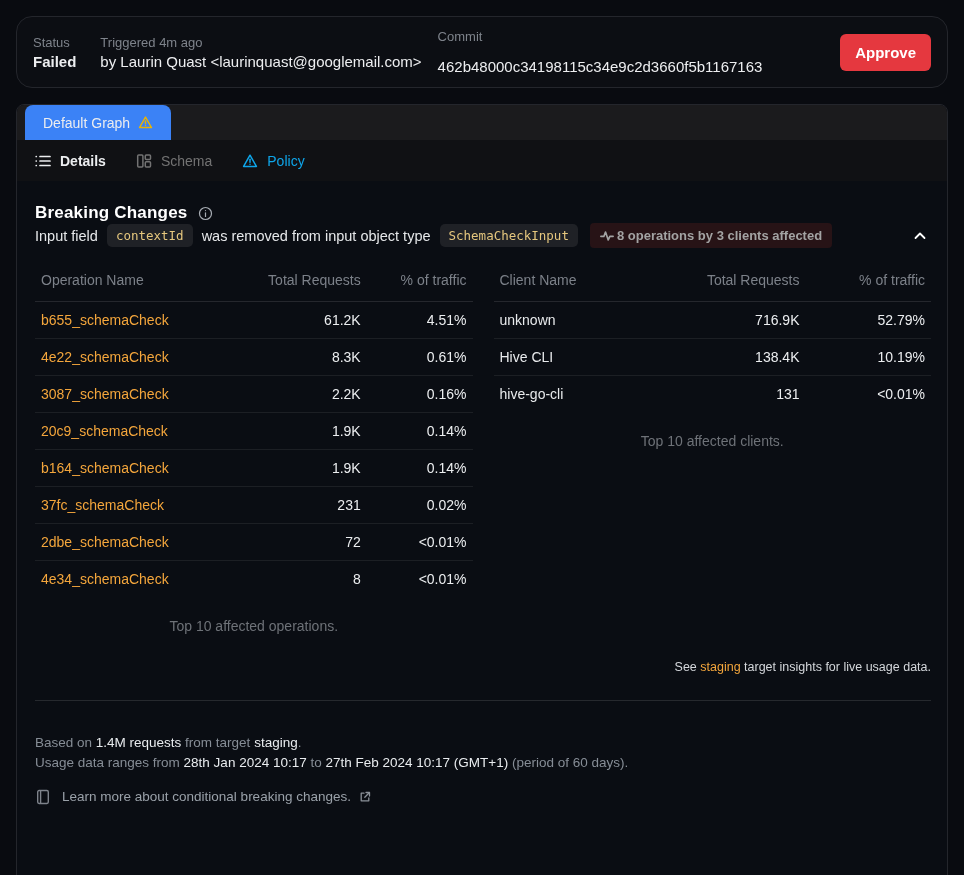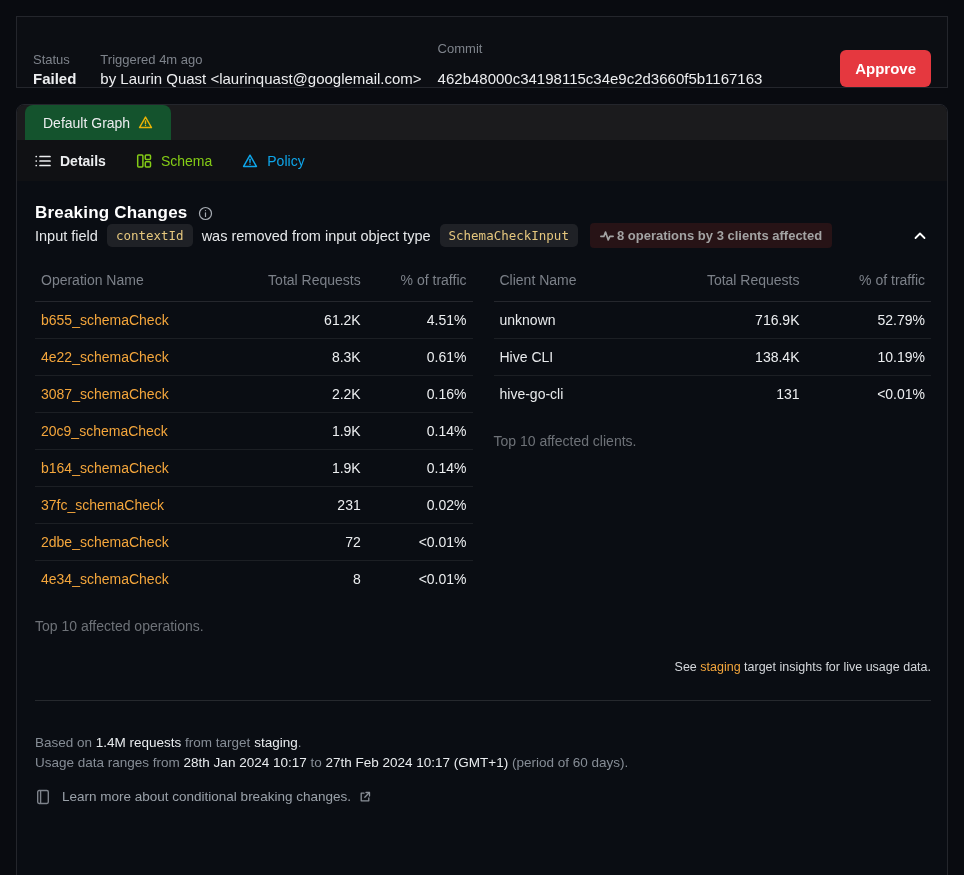--- a/index.html
+++ b/index.html
@@ -10,24 +10,24 @@
     color: #e9ebee;
     overflow: hidden;
   }
   svg { display: block; }
 
   
   .card-top {
     margin: 16px 16px 0;
     height: 72px;
     border: 1px solid #24262c;
-    border-radius: 0;
+    border-radius: 16px;
     background: #0c0e13;
     display: flex;
-    align-items: flex-end;
+    align-items: center;
     padding: 0 16px;
   }
   .meta { display: flex; flex-direction: column; gap: 3px; }
   .meta + .meta { margin-left: 24px; }
   .meta.commit { margin-left: 16px; gap: 14px; }
   .meta-label { font-size: 13px; color: #7e838b; }
   .meta-value { font-size: 15px; color: #edeef0; }
   .meta-value.strong { font-weight: 700; }
   .approve-btn {
     margin-left: auto;
@@ -47,34 +47,34 @@
     margin: 16px 16px 0;
     height: 772px;
     border: 1px solid #24262c;
     border-radius: 8px 8px 0 0;
     background: #0a0d13;
     overflow: hidden;
   }
   .tabstrip { height: 35px; background: #1b1b1d; display: flex; padding-left: 8px; }
   .graph-tab {
     height: 35px;
-    background: #14532d;
+    background: #3b82f6;
     border-radius: 8px 8px 0 0;
     display: flex; align-items: center; gap: 8px;
     padding: 0 18px;
     color: #ecedef; font-size: 14px;
     cursor: pointer;
     justify-content: center;
   }
   .warn-yellow { color: #e9b306; }
 
   .subtabs { height: 41px; background: #101114; display: flex; align-items: center; padding-left: 18px; gap: 30px; }
   .subtab { display: flex; align-items: center; gap: 9px; font-size: 14px; cursor: pointer; }
   .subtab.active { color: #eceef0; font-weight: 700; }
-  .subtab.inactive { color: #84cc16; }
+  .subtab.inactive { color: #737373; }
   .subtab.disabled { color: #0ea5e9; }
 
   .content { padding: 22px 16px 0 18px; }
 
   .heading-row { display: flex; align-items: center; gap: 11px; }
   .heading-row h2 { font-size: 17px; font-weight: 700; color: #ffffff; letter-spacing: .2px; }
   .info-ic { color: #a6abb2; }
 
   .change-row { display: flex; align-items: center; gap: 9px; font-size: 14.5px; color: #e6e8ea; }
   .code-badge {
@@ -104,21 +104,21 @@
   .table-panel { flex: 1; min-width: 0; }
   table { width: 100%; border-collapse: collapse; font-size: 14px; }
   th { color: #7c8189; font-weight: 400; padding: 0 6px 13px; border-bottom: 1px solid #25272d; }
   th.c-left { text-align: left; }
   th.c-right { text-align: right; }
   td { padding: 0 6px; height: 37px; border-bottom: 1px solid #1c1f24; }
   tr:last-child td { border-bottom: none; }
   .op-link { color: #f4a63c; text-decoration: none; cursor: pointer; }
   td.num { text-align: right; color: #eceef0; }
   td.client { color: #e8eaec; }
-  .caption { text-align: left; color: #6e7278; font-size: 14px; margin-top: 20px; }
+  .caption { text-align: center; color: #6e7278; font-size: 14px; margin-top: 20px; }
 
   .insights-note { text-align: right; font-size: 12.5px; color: #d4d7db; margin-top: 26px; }
   .insights-note .link { color: #f4a63c; text-decoration: none; cursor: pointer; }
 
   .divider { border: none; border-top: 1px solid #26292e; margin-top: 26px; }
 
   .footer { margin-top: 32px; font-size: 13.5px; line-height: 20px; color: #868d96; }
   .footer .white { color: #e9ecef; }
   .learn-more {
     margin-top: 16px;

